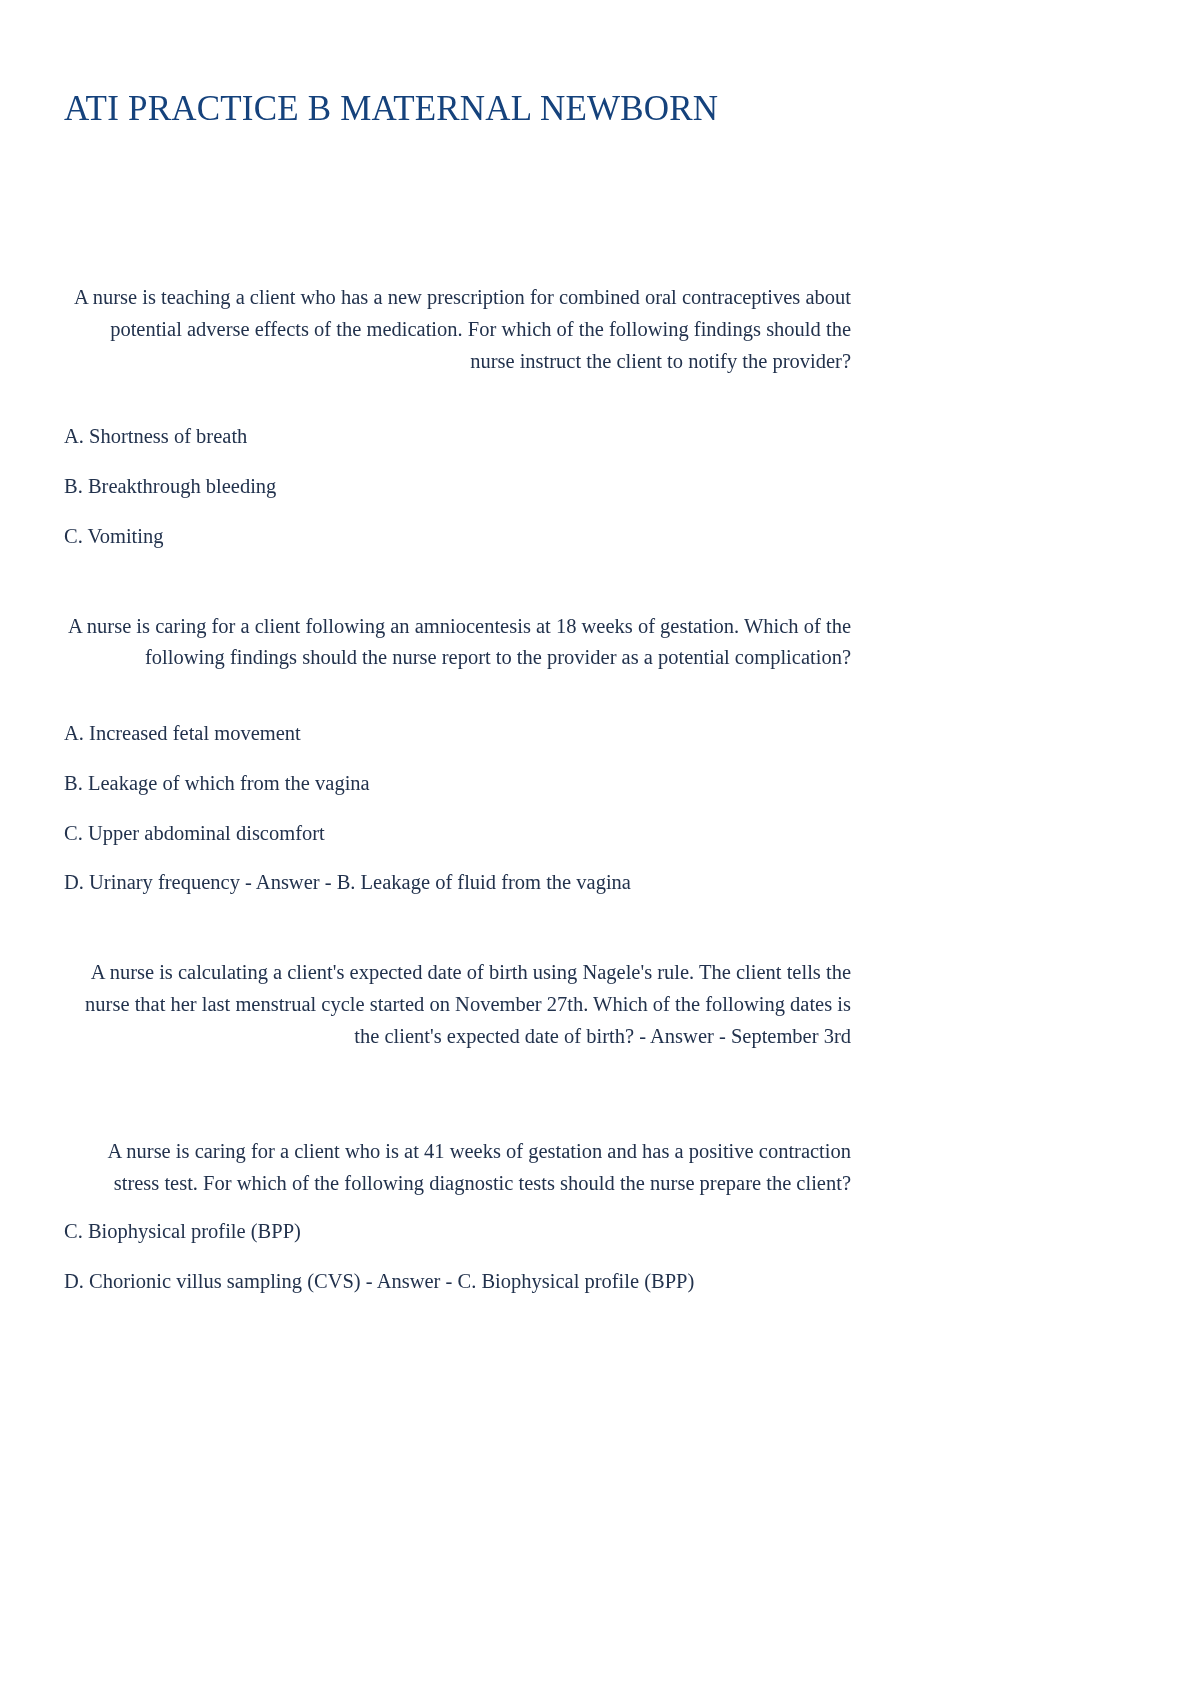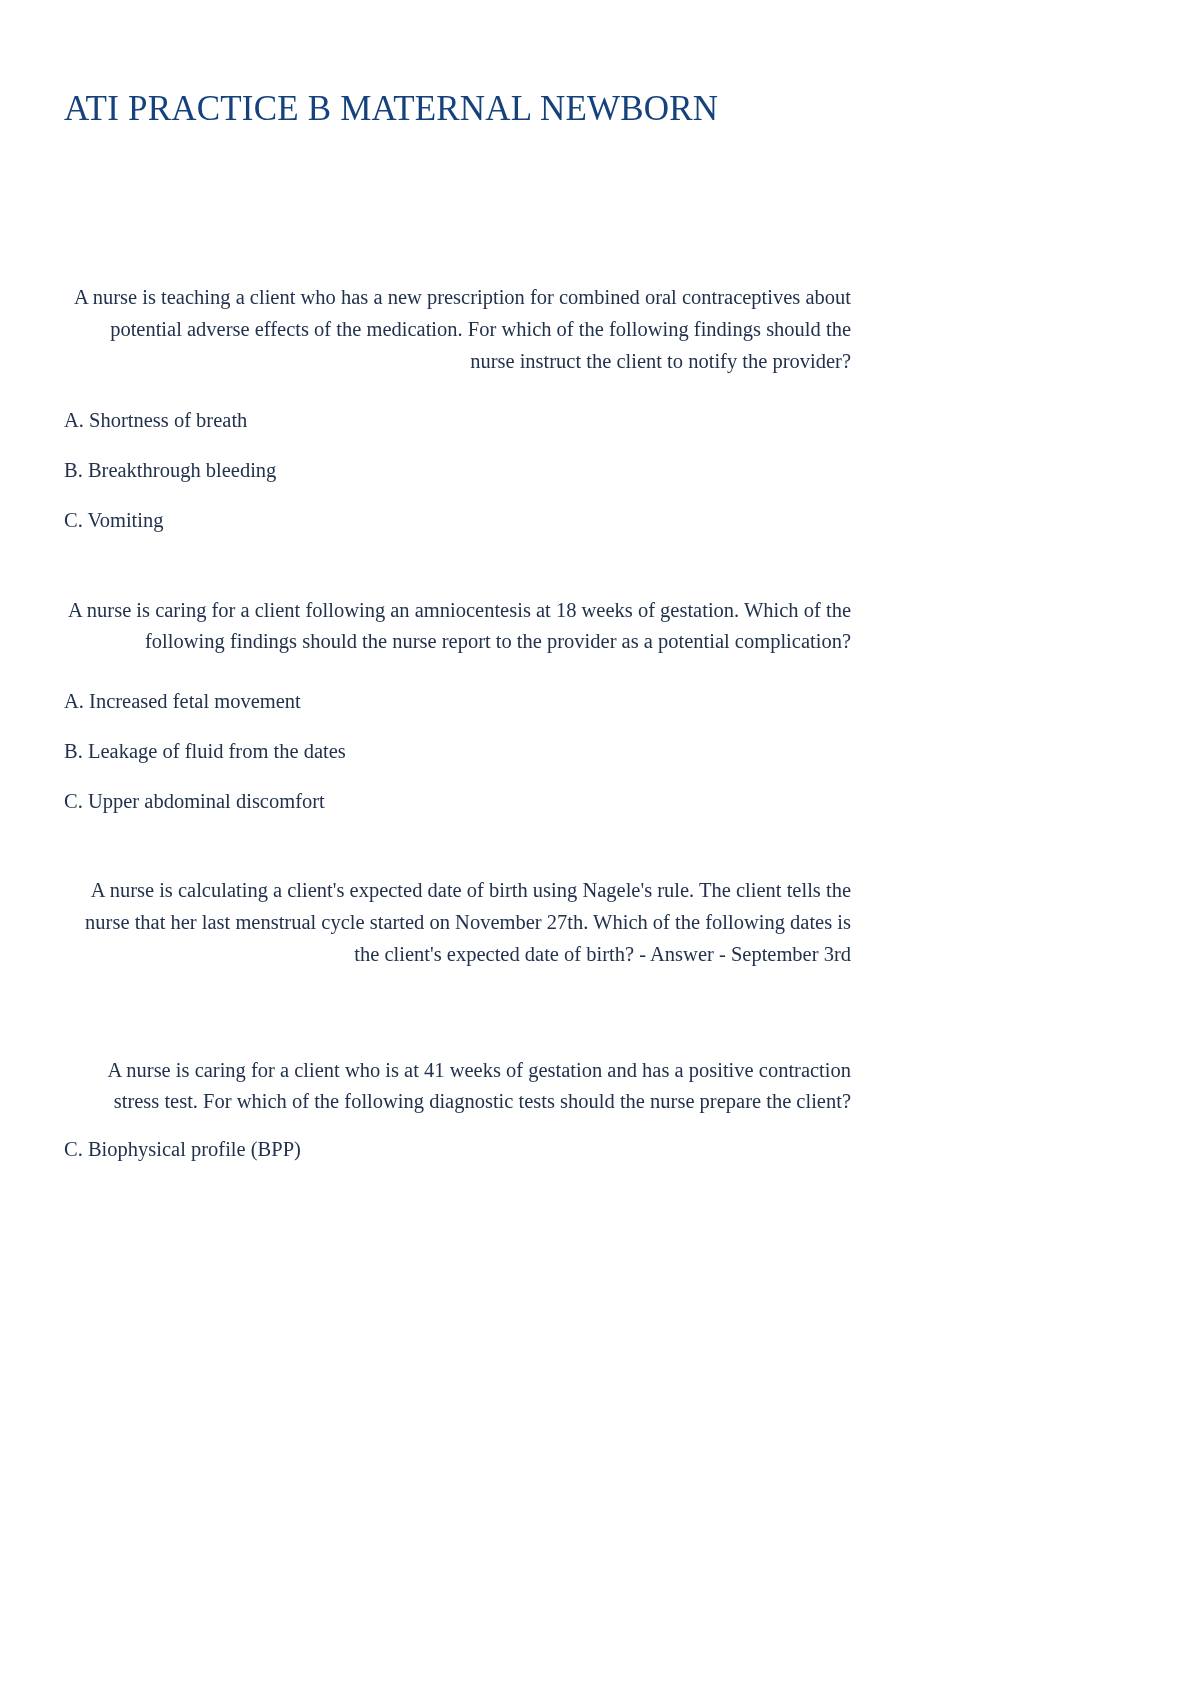--- a/index.html
+++ b/index.html
@@ -46,21 +46,21 @@
     text-align: right;
   }
   .option {
     font-size: 20.5px;
     line-height: 1.5;
     color: #22324d;
     margin: 0 0 19px 0;
     max-width: 985px;
   }
   .option.first {
-    margin-top: 28px;
+    margin-top: 44px;
   }
   .gap-after-block {
     height: 40px;
   }
   .gap-small {
     height: 28px;
   }
 </style>
 </head>
 <body>
@@ -75,29 +75,31 @@
     <p class="stem">A nurse is teaching a client who has a new prescription for combined oral contraceptives about potential adverse effects of the medication. For which of the following findings should the nurse instruct the client to notify the provider?</p>
     <p class="option first">A. Shortness of breath</p>
     <p class="option">B. Breakthrough bleeding</p>
     <p class="option">C. Vomiting</p>
   </div>
   <div class="gap-after-block"></div>
 
   <div class="block">
     <p class="stem">A nurse is caring for a client following an amniocentesis at 18 weeks of gestation. Which of the following findings should the nurse report to the provider as a potential complication?</p>
     <p class="option first">A. Increased fetal movement</p>
-    <p class="option">B. Leakage of fluid from the dates</p>
+    <p class="option">B. Leakage of which from the vagina</p>
     <p class="option">C. Upper abdominal discomfort</p>
+    <p class="option">D. Urinary frequency - Answer - B. Leakage of fluid from the vagina</p>
   </div>
   <div class="gap-after-block"></div>
 
   <div class="block">
     <p class="stem">A nurse is calculating a client's expected date of birth using Nagele's rule. The client tells the nurse that her last menstrual cycle started on November 27th. Which of the following dates is the client's expected date of birth? - Answer - September 3rd</p>
   </div>
   <div class="gap-after-block"></div>
   <div class="gap-small"></div>
 
   <div class="block">
     <p class="stem">A nurse is caring for a client who is at 41 weeks of gestation and has a positive contraction stress test. For which of the following diagnostic tests should the nurse prepare the client?</p>
     <p class="option">C. Biophysical profile (BPP)</p>
+    <p class="option">D. Chorionic villus sampling (CVS) - Answer - C. Biophysical profile (BPP)</p>
   </div>
 
 </div>
 
 </body></html>

